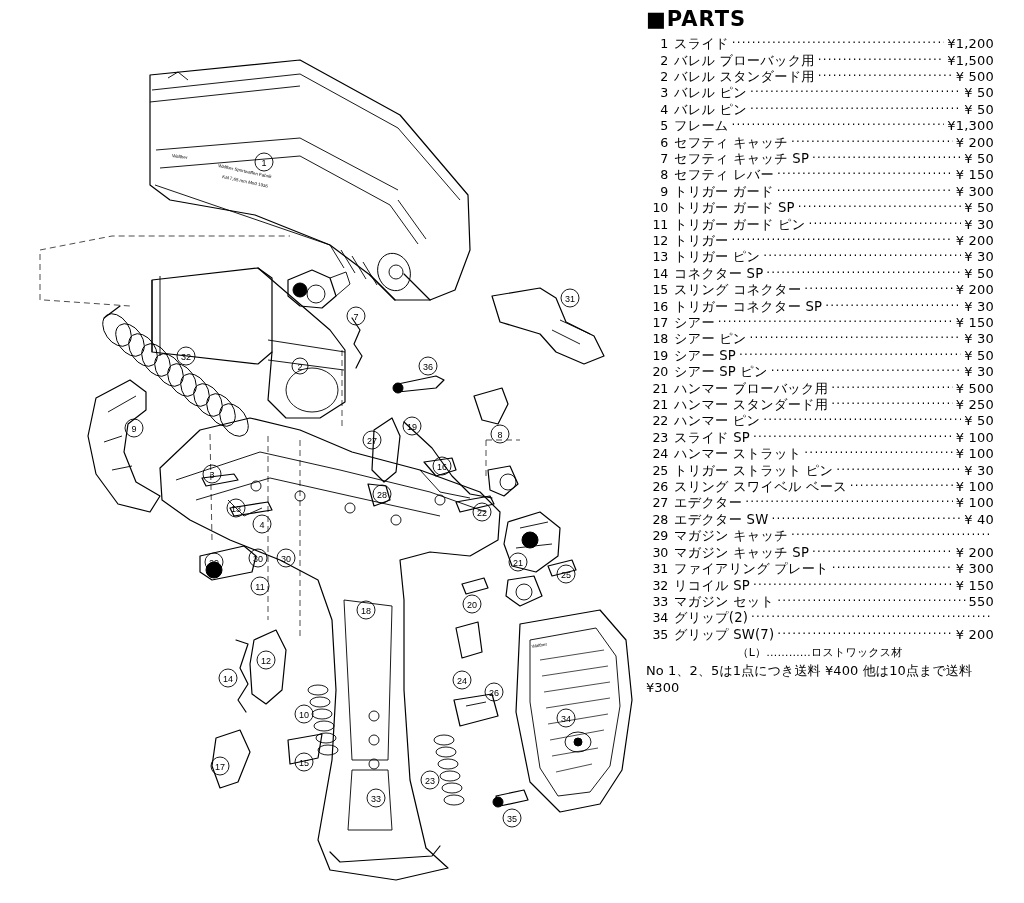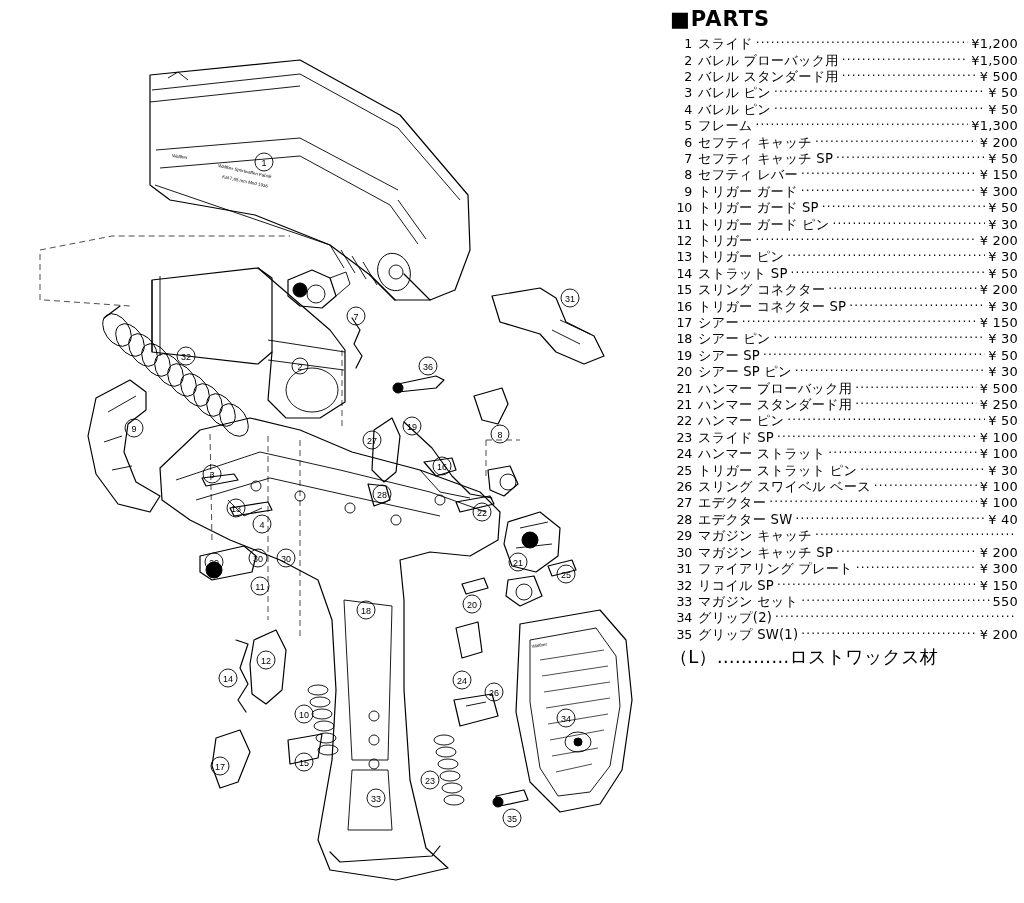--- a/index.html
+++ b/index.html
@@ -24,21 +24,21 @@
     width: 660px;
     height: 903px;
   }
   #diagram svg {
     display: block;
   }
 
   
   #parts-panel {
     position: absolute;
-    left: 662px;
+    left: 638px;
     top: 0;
     width: 362px;
     height: 903px;
     padding: 8px 6px 0 8px;
     box-sizing: border-box;
   }
   #parts-title {
     font-family: "DejaVu Sans", sans-serif;
     font-weight: bold;
     font-size: 21px;
@@ -83,25 +83,26 @@
     top: -1px;
   }
   .part-price {
     flex: 0 0 auto;
     text-align: center;
     font-size: 13px;
     letter-spacing: 0.2px;
   }
   .part-row.brace .part-dots { }
   .footnote-L {
-    font-size: 18px;
+    font-size: 11px;
     font-family: "DejaVu Sans", sans-serif;
     margin-top: 2px;
     white-space: nowrap;
     letter-spacing: 0.2px;
+    text-align: center;
   }
   .footnote {
     font-size: 13px;
     font-family: "DejaVu Sans", sans-serif;
     line-height: 17px;
     margin-top: 2px;
     letter-spacing: 0.1px;
   }
 </style>
 </head>
@@ -469,21 +470,21 @@
         <span class="part-price">¥  200</span>
       </li>
       <li class="part-row">
         <span class="part-no">13</span>
         <span class="part-name">トリガー  ピン</span>
         <span class="part-dots">················································································</span>
         <span class="part-price">¥   30</span>
       </li>
       <li class="part-row">
         <span class="part-no">14</span>
-        <span class="part-name">ストラット  SP</span>
+        <span class="part-name">コネクター  SP</span>
         <span class="part-dots">················································································</span>
         <span class="part-price">¥   50</span>
       </li>
       <li class="part-row">
         <span class="part-no">15</span>
         <span class="part-name">スリング  コネクター</span>
         <span class="part-dots">················································································</span>
         <span class="part-price">¥  200</span>
       </li>
       <li class="part-row">
@@ -601,19 +602,20 @@
         <span class="part-price">  550</span>
       </li>
       <li class="part-row">
         <span class="part-no">34</span>
         <span class="part-name">グリップ(2)</span>
         <span class="part-dots">················································································</span>
         <span class="part-price"></span>
       </li>
       <li class="part-row brace">
         <span class="part-no">35</span>
-        <span class="part-name">グリップ  SW(1)</span>
+        <span class="part-name">グリップ  SW(7)</span>
         <span class="part-dots">················································································</span>
         <span class="part-price">¥ 200</span>
       </li>
     </ul>
   <div class="footnote-L">（L）…………ロストワックス材</div>
+  <div class="footnote">No 1、2、5は1点につき送料 ¥400 他は10点まで送料 ¥300</div>
 </div>
 
 </body></html>

